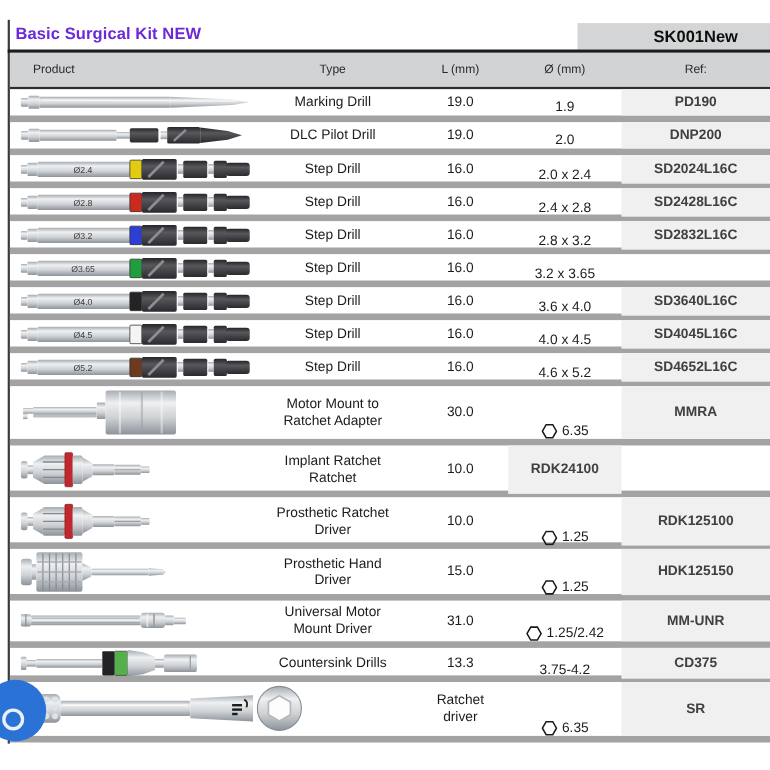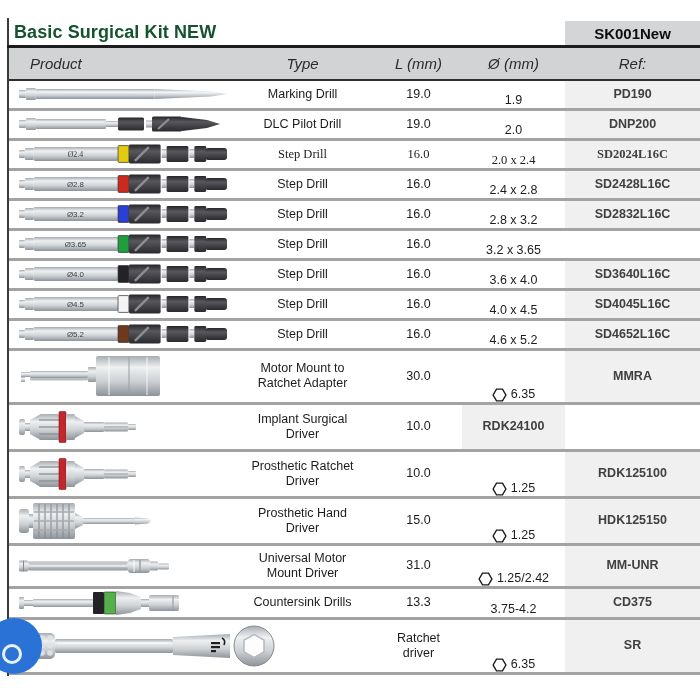--- a/index.html
+++ b/index.html
@@ -1,29 +1,29 @@
 <!DOCTYPE html>
 <html><head>
 <meta charset="utf-8">
 <style>
   html,body{margin:0;padding:0;background:#ffffff;}
   body{width:700px;height:700px;font-family:"Liberation Sans",sans-serif;color:#1d1d1d;}
   .sheet{position:relative;width:700px;height:700px;overflow:hidden;background:#ffffff;}
   .left-rule{position:absolute;left:7px;top:18px;width:2px;height:658px;background:#3a3a3a;}
-  .title{position:absolute;left:14px;top:22px;font-size:18px;font-weight:bold;letter-spacing:.1px;color:#14532d;}
+  .title{position:absolute;left:14px;top:22px;font-size:15px;font-weight:bold;letter-spacing:.1px;color:#6d28d9;}
   .kit-ref{position:absolute;right:0;top:21px;width:135px;height:24px;background:#d4d5d6;
-           display:flex;align-items:center;justify-content:center;font-weight:bold;font-size:15px;color:#0d0d0d;}
+           display:flex;align-items:center;justify-content:center;font-weight:bold;font-size:15px;color:#0d0d0d;padding-left:40px;}
   .title-rule{position:absolute;left:7px;top:45px;width:693px;height:2.5px;background:#1c1c1c;}
   .grid5{display:grid;grid-template-columns:221px 145px 87px 103px 135px;}
   .thead{position:absolute;left:9px;top:47.5px;width:691px;height:33px;background:#d2d3d4;
          align-items:center;border-bottom:2px solid #2e2e2e;box-sizing:border-box;}
-  .th{text-align:center;font-size:15px;color:#2b2b2b;font-style:italic;}
+  .th{text-align:center;font-size:11px;color:#2b2b2b;}
   .th.product{text-align:left;padding-left:21px;}
   .tbody{position:absolute;left:9px;top:80.5px;width:691px;}
-  .row{border-bottom:3px solid #a3a3a3;box-sizing:border-box;align-items:stretch;position:relative;}
+  .row{border-bottom:6px solid #a3a3a3;box-sizing:border-box;align-items:stretch;position:relative;}
   .cell{display:flex;align-items:center;justify-content:center;font-size:12.5px;line-height:1.18;text-align:center;color:#1c1c1c;padding:0 10px;box-sizing:border-box;}
   .cell.product{justify-content:flex-start;padding-left:8px;padding-right:0;}
   .cell.ref{background:#f0f0f1;font-weight:bold;color:#404040;}
   .cell svg{display:block;}
   .hexwrap{display:inline-flex;align-items:flex-end;gap:4px;}
   .row.wide .cell.product{grid-column:1 / 3;}
   .row.wide .cell.type{grid-column:3 / 4;}
   .row.wide .cell.dcol{grid-column:4 / 5;}
   .row.wide .cell.ref{grid-column:5 / 6;}
   .badge{position:absolute;left:-14px;top:618px;width:56px;height:56px;border-radius:50%;background:#2b72d7;}
@@ -105,21 +105,21 @@
   <polygon points="165,5 190,8 203,12 190,16 165,19" fill="url(#gd2)"></polygon>
           </svg>
         </div>
         <div class="cell type">DLC Pilot Drill</div>
         <div class="cell lcol">19.0</div>
         <div class="cell dcol hexwrap">
           <span>2.0</span>
         </div>
         <div class="cell ref">DNP200</div>
       </div>
-      <div class="row grid5" style="height: 30px; font-family: Liberation Serif, serif;">
+      <div class="row grid5" style="height: 30px;">
         <div class="cell product">
           <svg width="215" height="26" viewBox="0 0 215 26">
             <defs>
 <linearGradient id="gs3" x1="0" x2="0" y1="0" y2="1">
  <stop offset="0%" stop-color="#a7acb2"></stop>
                 <stop offset="28%" stop-color="#eef0f1"></stop>
  <stop offset="62%" stop-color="#ced2d5"></stop>
                 <stop offset="100%" stop-color="#8d939a"></stop>
 </linearGradient>
 <linearGradient id="gd3" x1="0" x2="0" y1="0" y2="1">
@@ -432,21 +432,21 @@
   <line x1="22" y1="29" x2="42" y2="29" stroke="#84898e" stroke-width="1.2"></line>
   <rect x="42" y="6.5" width="7" height="31" rx="1" fill="#c1272d" stroke="#7e1a1a" stroke-width="0.6"></rect>
   <rect x="49" y="9" width="9" height="26" rx="1.5" fill="url(#gs11)"></rect>
   <polygon points="58,11 67,16 67,28 58,33" fill="url(#gs11)"></polygon>
   <rect x="67" y="17" width="20" height="10" rx="1" fill="url(#gs11)"></rect>
   <rect x="87" y="17.5" width="24" height="9" rx="1" fill="url(#gs11)"></rect>
   <line x1="87" y1="22" x2="111" y2="22" stroke="#9aa0a6" stroke-width="1"></line>
   <rect x="111" y="19" width="8" height="6" rx="1" fill="url(#gs11)"></rect>
           </svg>
         </div>
-        <div class="cell type">Implant Surgical Driver</div>
+        <div class="cell type">Implant Ratchet Ratchet</div>
         <div class="cell lcol">10.0</div>
         <div class="cell ref">RDK24100</div>
       </div>
       <div class="row grid5" style="height: 47px;">
         <div class="cell product">
           <svg width="125" height="44" viewBox="0 0 125 44">
             <defs>
 <linearGradient id="gs12" x1="0" x2="0" y1="0" y2="1">
  <stop offset="0%" stop-color="#a7acb2"></stop>
                 <stop offset="28%" stop-color="#eef0f1"></stop>

